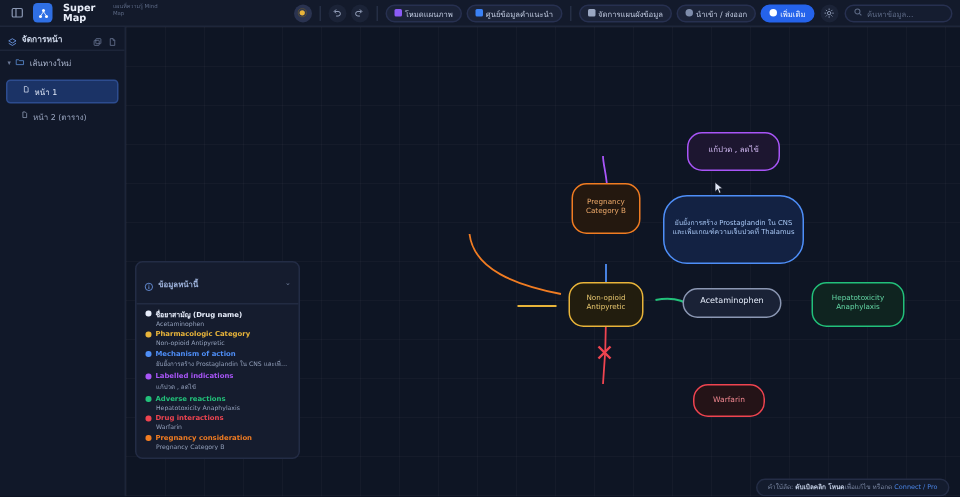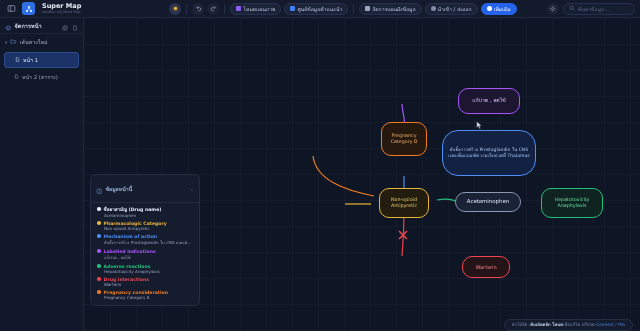--- a/index.html
+++ b/index.html
@@ -19,21 +19,21 @@
   }
   .tb-icon-btn {
     width: 13px; height: 13px; border-radius: 3px;
     display: flex; align-items: center; justify-content: center;
     color: #8c99b5; flex: none;
   }
   .brandbox {
     width: 13px; height: 13px; border-radius: 3px; background: #2f6fe4;
     display: flex; align-items: center; justify-content: center; flex: none;
   }
-  .brandtxt { display: flex; flex-direction: column; justify-content: center; margin-left: 3px; }
+  .brandtxt { display: flex; flex-direction: row; justify-content: center; margin-left: 3px; }
   .brandtxt .t1 { font-size: 6.5px; color: #e8edf8; font-weight: bold; line-height: 7px; }
   .brandtxt .t2 { font-size: 3.6px; color: #5d6a86; line-height: 5px; }
 
   .tb-center { display: flex; align-items: center; gap: 3px; margin-left: 84px; }
   .tb-round {
     width: 12px; height: 12px; border-radius: 50%; background: #1b2337;
     display: flex; align-items: center; justify-content: center;
     color: #9aa7c2; flex: none;
   }
   .tb-round.accent { background: #2a3350; }

